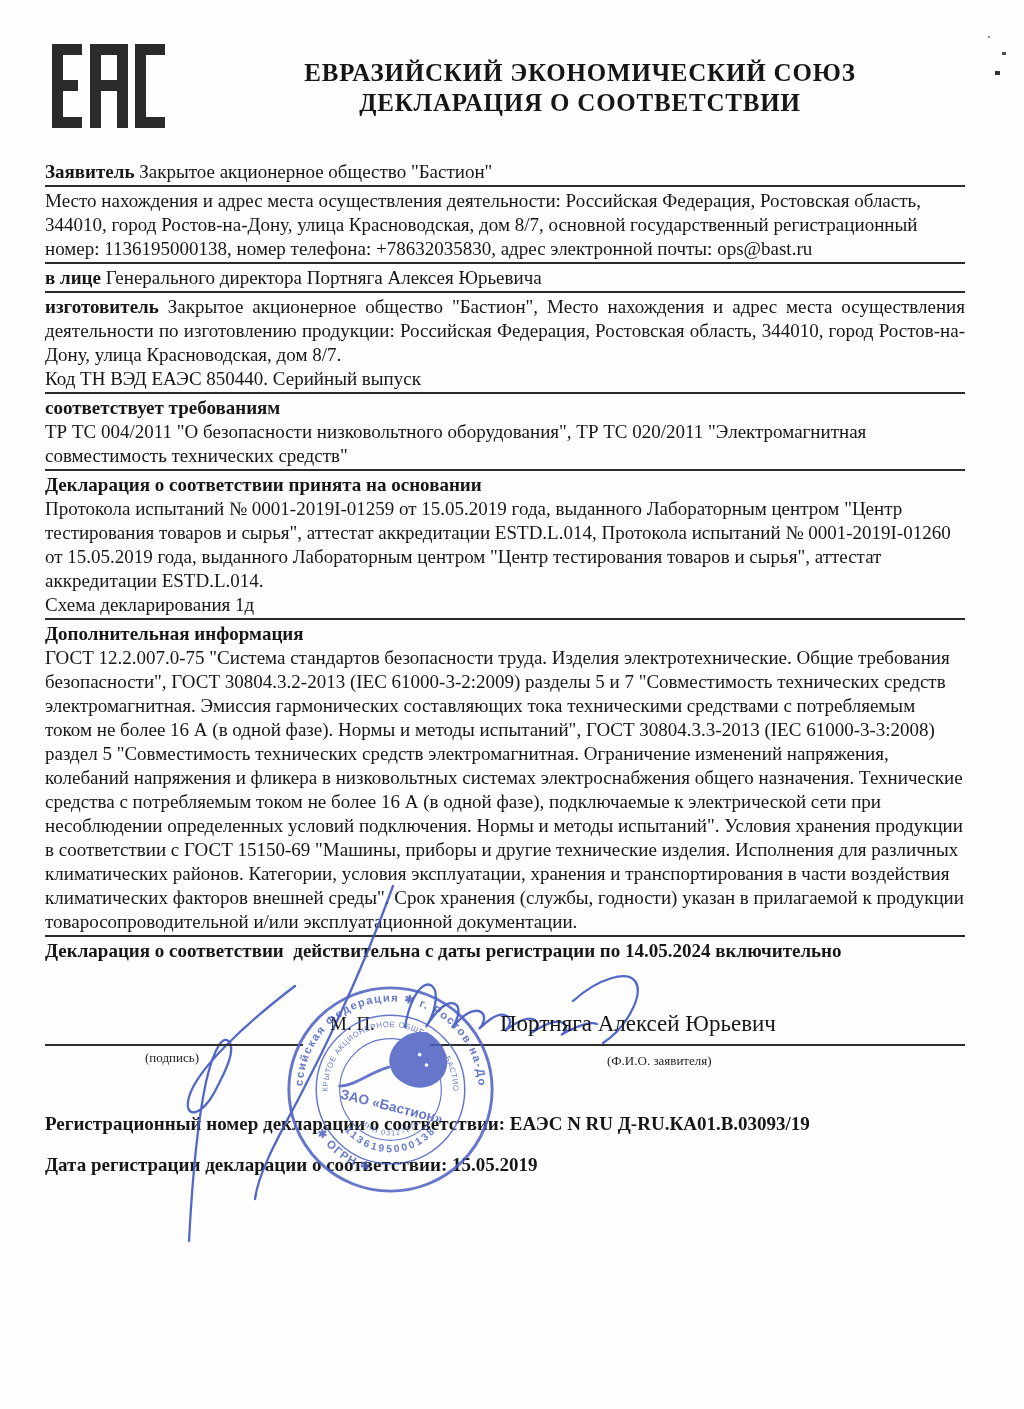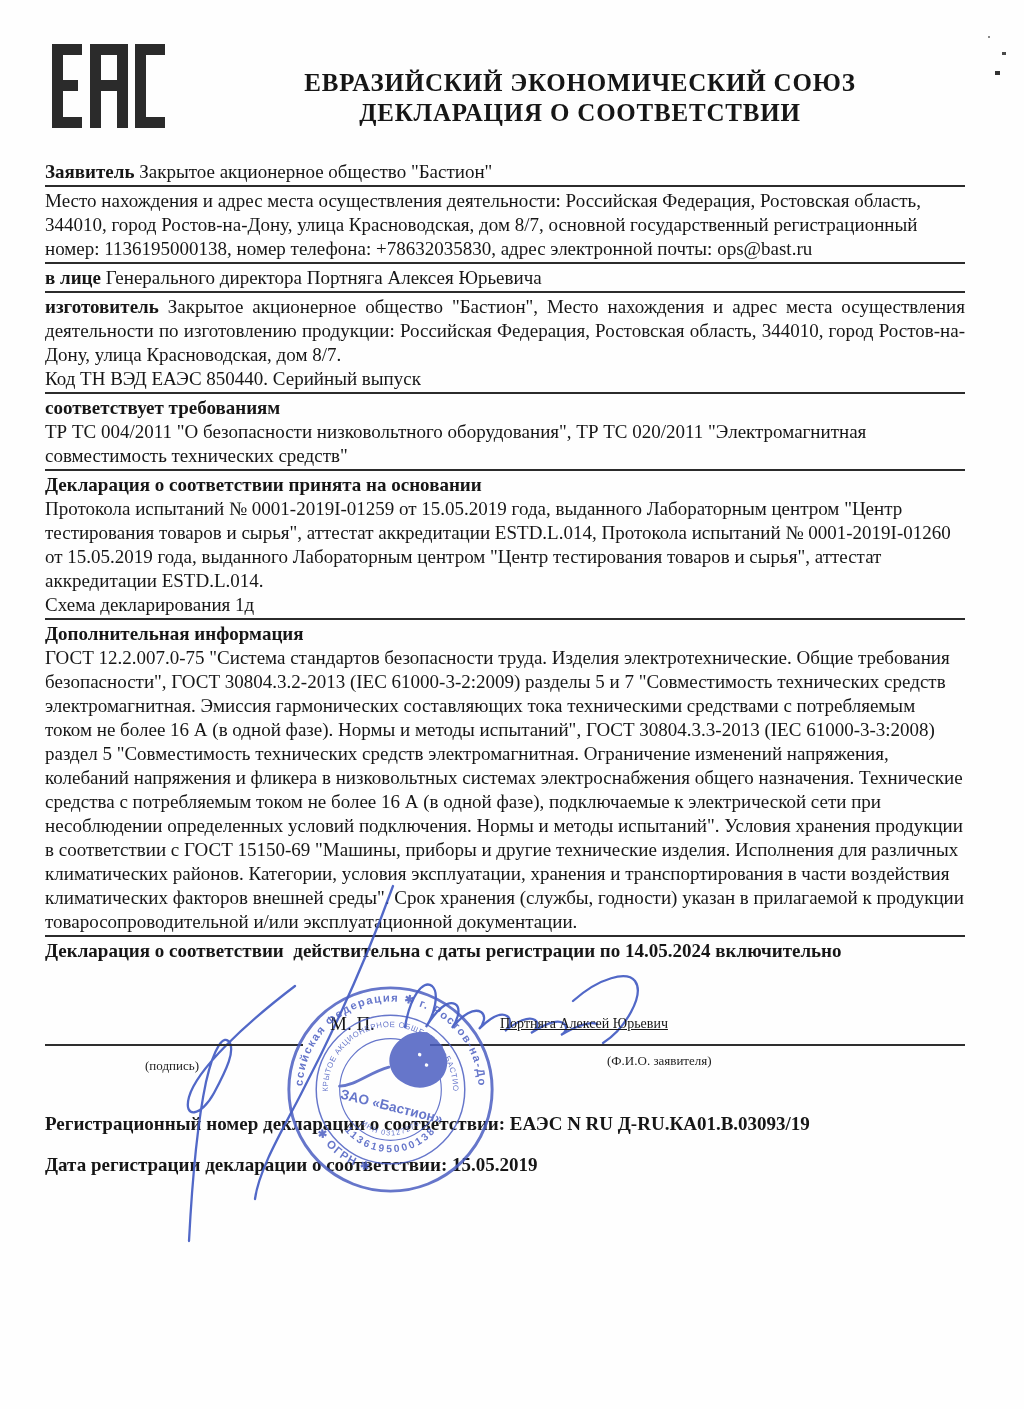--- a/index.html
+++ b/index.html
@@ -2,41 +2,41 @@
 <html><head>
 <meta charset="utf-8">
 <style>
   html,body { margin:0; padding:0; background:#9a9a9a; }
   .page {
     position:relative; width:1024px; height:1409px; margin:0 auto;
     background:#fefefe; overflow:hidden;
     font-family:"Liberation Serif", serif; color:#161616;
   }
   .content { padding:0 59px 0 45px; }
-  .doc-header { display:flex; align-items:flex-end; padding-top:44px; }
+  .doc-header { display:flex; align-items:center; padding-top:44px; }
   .eac-logo { width:113px; height:84px; flex:0 0 auto; margin-left:7px; }
   .title-wrap { flex:1 1 auto; text-align:center; padding:4px 0 0 30px; }
   .title-line { font-weight:bold; font-size:25px; line-height:30px; letter-spacing:0.8px; margin:0; }
   .body-text { font-size:19px; line-height:24px; }
   .row { border-bottom:2px solid #2b2b2b; padding:2px 0 1px; }
   .row.noline { border-bottom:none; }
   p.line { margin:0; }
   .h { font-weight:bold;margin-top:12px; }
   .just { text-align:justify; }
   .mt { margin-top:30px; }
   .pre { white-space:pre-wrap; }
   .sig-block { position:relative; height:130px; }
   .rule { position:absolute; border-top:2px solid #2e2e2e; }
   .rule-left { left:0; top:80px; width:258px; }
   .rule-right { left:385px; top:80px; width:535px; }
   .caption { position:absolute; font-size:13px; color:#222; }
-  .cap-sign { left:100px; top:90px; }
+  .cap-sign { left:100px; top:82px; }
   .cap-fio { left:562px; top:85px; }
   .mp { position:absolute; left:285px; top:48px; font-size:19px; }
-  .signer { position:absolute; left:455px; top:48px; font-size:14px;text-decoration:underline; }
+  .signer { position:absolute; left:455px; top:48px; font-size:23px; }
   .stamp { position:absolute; left:238px; top:18px; width:215px; height:215px; opacity:0.85; }
   .stamp text { fill:#4c5fc2; font-family:"Liberation Sans", sans-serif; }
   .arc-outer { font-size:11.5px; letter-spacing:1.5px; font-weight:bold; }
   .arc-mid { font-size:8px; letter-spacing:0.6px; }
   .arc-num { font-size:10.5px; letter-spacing:2.5px; font-weight:bold; }
   .arc-inn { font-size:7.5px; letter-spacing:1.2px; }
   .stamp-center-text { font-size:14px; font-weight:bold; font-family:"Liberation Serif", serif; }
   .sig-svg { position:absolute; left:60px; top:-95px; pointer-events:none; }
   .footer-line { font-weight:bold; font-size:19px; margin:0; }
   .f1 { margin-top:18px; }

